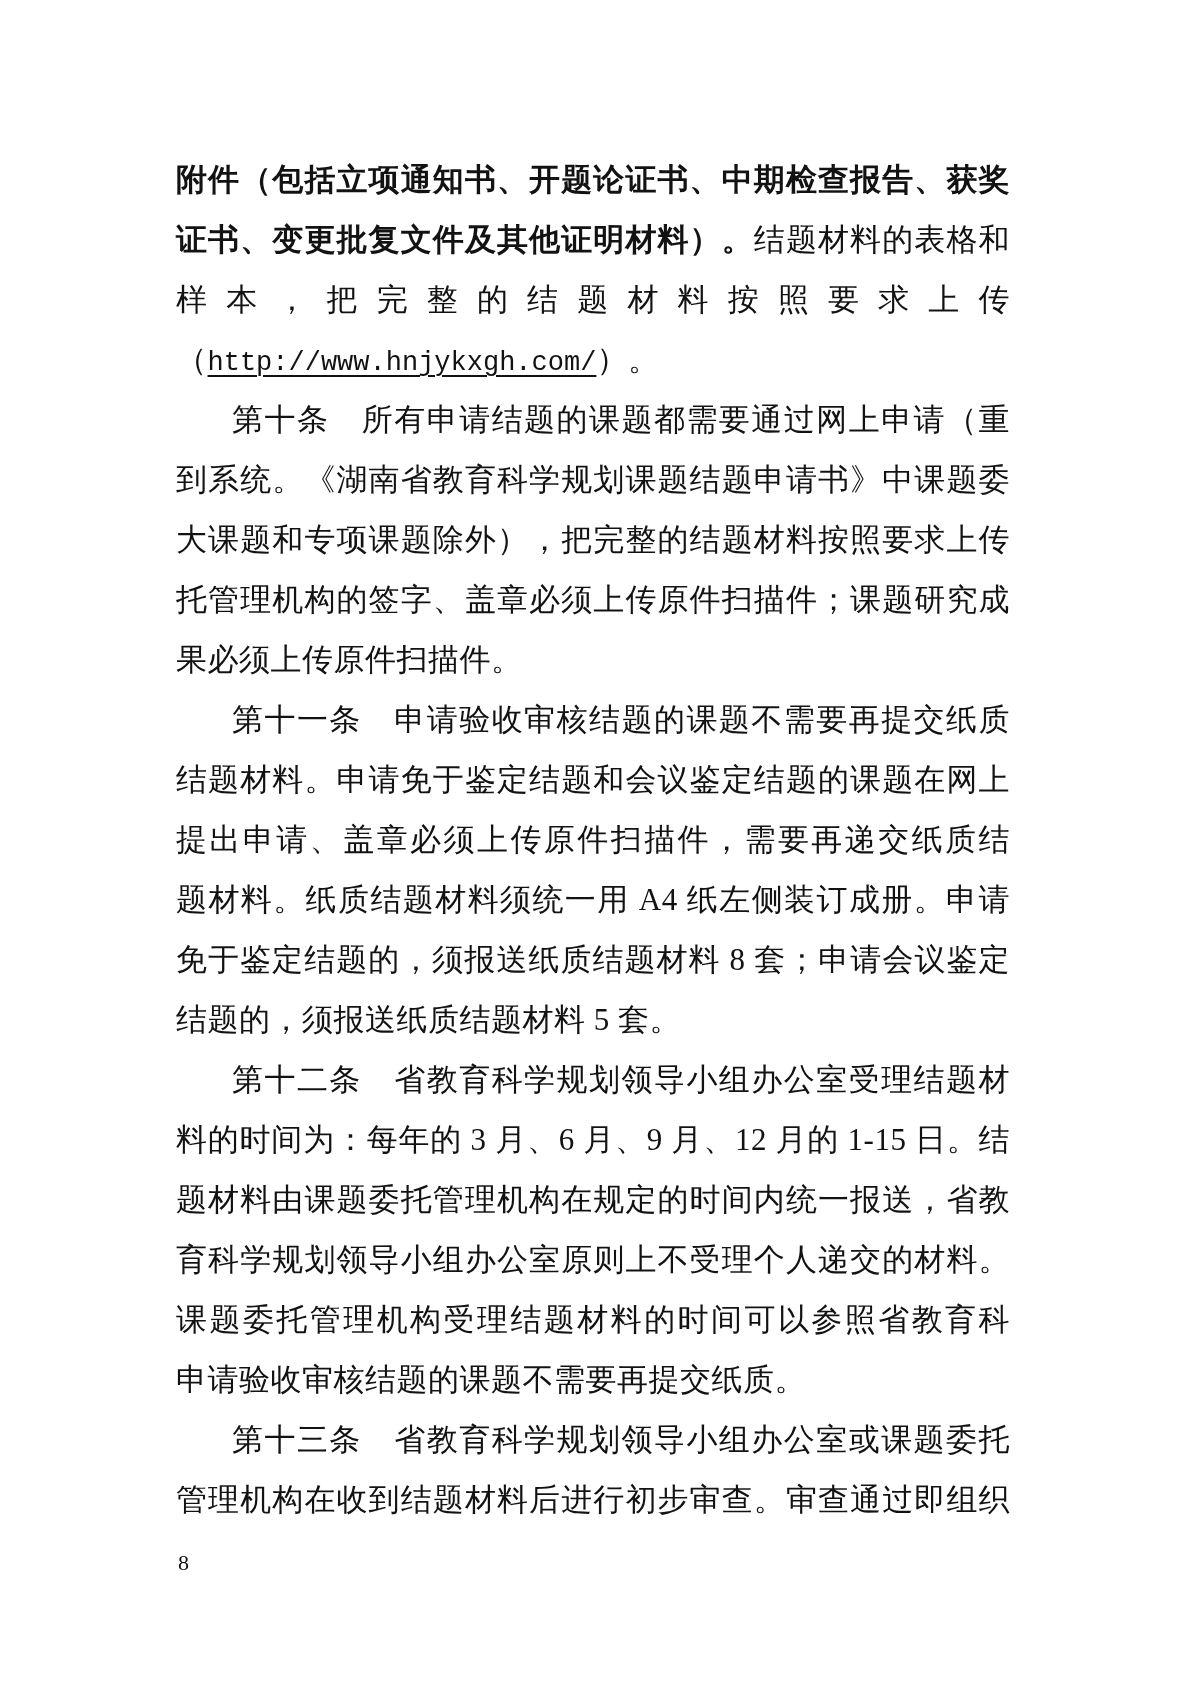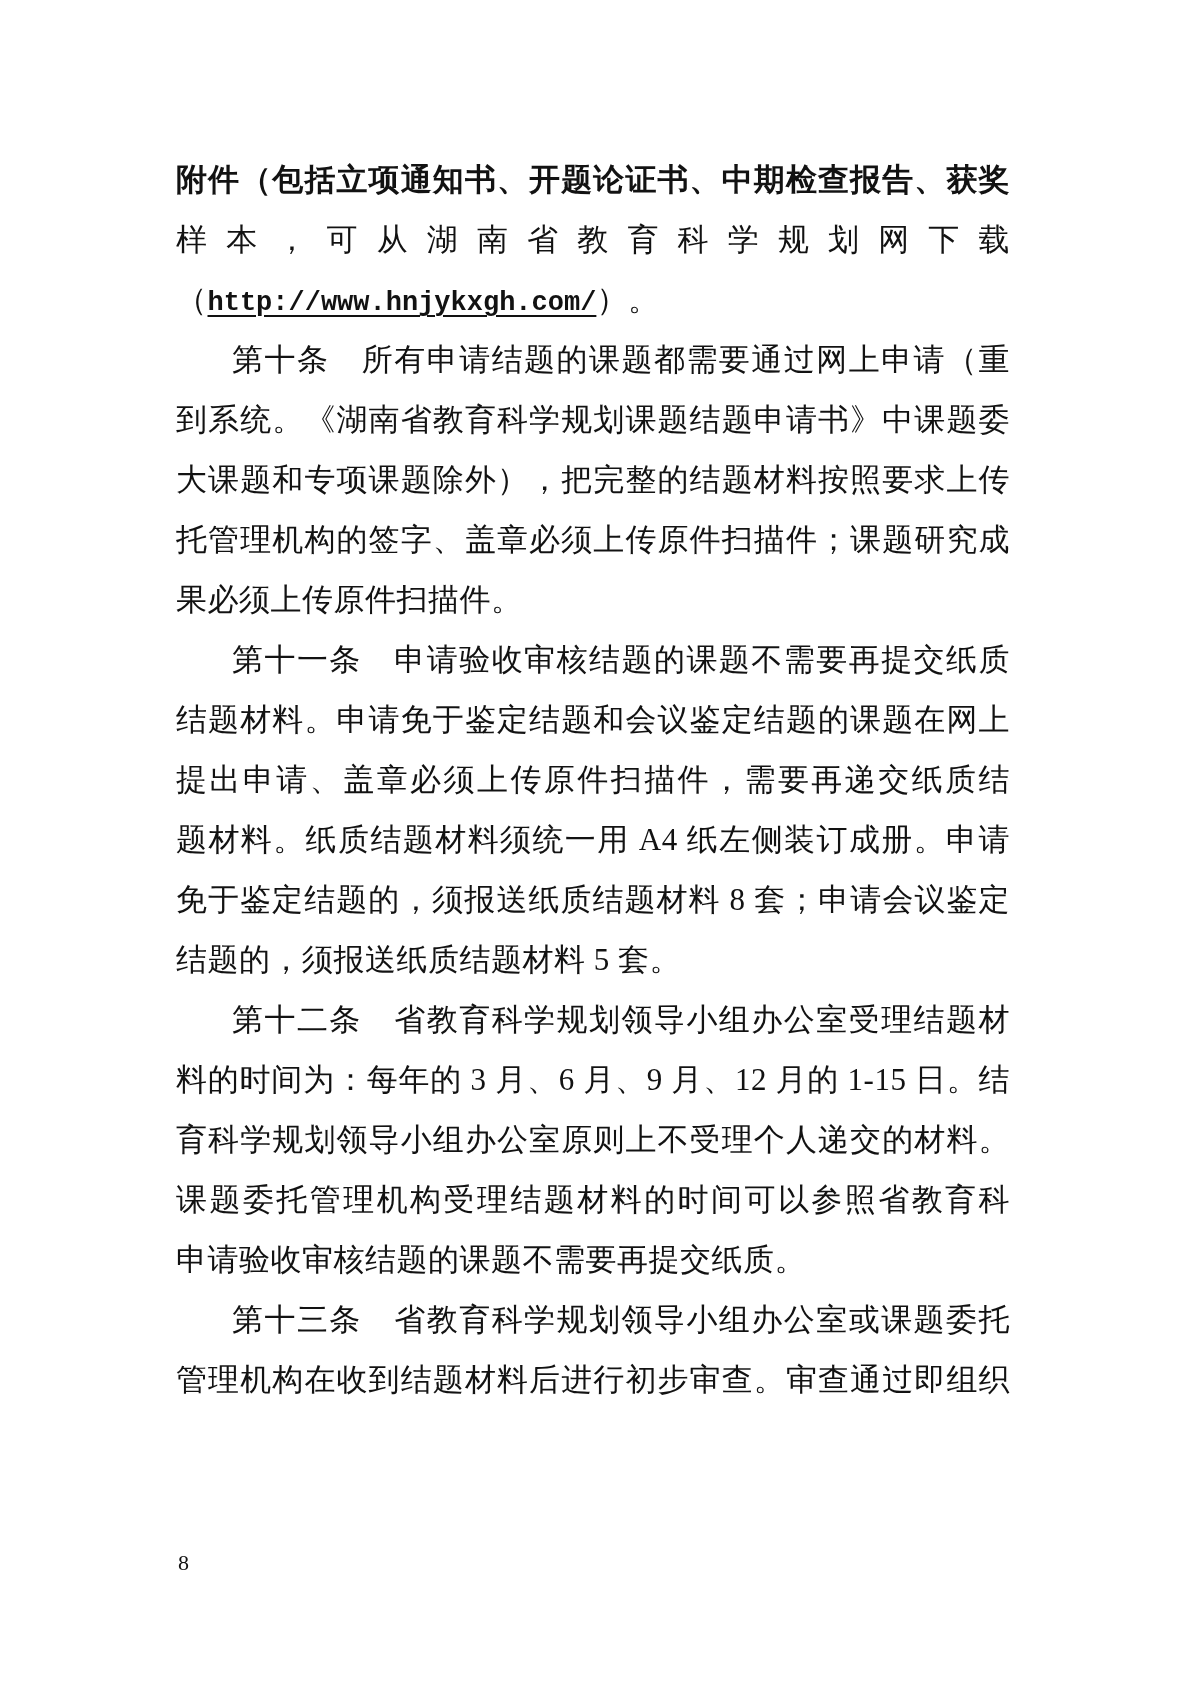--- a/index.html
+++ b/index.html
@@ -32,41 +32,41 @@
   .b { font-weight: bold; }
   .u {
     text-decoration: underline;
     text-underline-offset: 5px;
     text-decoration-thickness: 2px;
   }
   .mono {
     font-family: "Liberation Mono", "DejaVu Sans Mono", monospace;
     font-size: 27px;
     letter-spacing: 0;
-    font-weight: bold;
   }
   .pagenum {
     position: absolute;
     left: 178px;
     top: 1548px;
     font-size: 22px;
     line-height: 30px;
     color: #121212;
   }
 </style>
 </head>
 <body>
 
 <div class="page">
   <div class="content">
 
     <div class="line b"><span>附件（包括立项通知书、开题论证书、中期检查报告、获奖</span></div>
 
+    <div class="line"><span class="b">证书、变更批复文件及其他证明材料）。</span><span>结题材料的表格和</span></div>
 
-    <div class="line"><span>样本，可从湖南省教育科学规划网下载</span></div>
+    <div class="line"><span>样本，把完整的结题材料按照要求上传</span></div>
 
     <div class="line pl"><span>（</span><span class="u mono">http://www.hnjykxgh.com/</span><span>）。</span></div>
 
     <div class="line ind"><span>第十条　所有申请结题的课题都需要通过网上申请（重</span></div>
 
     <div class="line"><span>到系统。《湖南省教育科学规划课题结题申请书》中课题委</span></div>
 
     <div class="line"><span>大课题和专项课题除外），把完整的结题材料按照要求上传</span></div>
 
     <div class="line"><span>托管理机构的签字、盖章必须上传原件扫描件；课题研究成</span></div>
@@ -82,20 +82,21 @@
     <div class="line"><span>题材料。纸质结题材料须统一用 A4 纸左侧装订成册。申请</span></div>
 
     <div class="line"><span>免于鉴定结题的，须报送纸质结题材料 8 套；申请会议鉴定</span></div>
 
     <div class="line pl"><span>结题的，须报送纸质结题材料 5 套。</span></div>
 
     <div class="line ind"><span>第十二条　省教育科学规划领导小组办公室受理结题材</span></div>
 
     <div class="line"><span>料的时间为：每年的 3 月、6 月、9 月、12 月的 1-15 日。结</span></div>
 
+    <div class="line"><span>题材料由课题委托管理机构在规定的时间内统一报送，省教</span></div>
 
     <div class="line"><span>育科学规划领导小组办公室原则上不受理个人递交的材料。</span></div>
 
     <div class="line"><span>课题委托管理机构受理结题材料的时间可以参照省教育科</span></div>
 
     <div class="line pl"><span>申请验收审核结题的课题不需要再提交纸质。</span></div>
 
     <div class="line ind"><span>第十三条　省教育科学规划领导小组办公室或课题委托</span></div>
 
     <div class="line"><span>管理机构在收到结题材料后进行初步审查。审查通过即组织</span></div>

